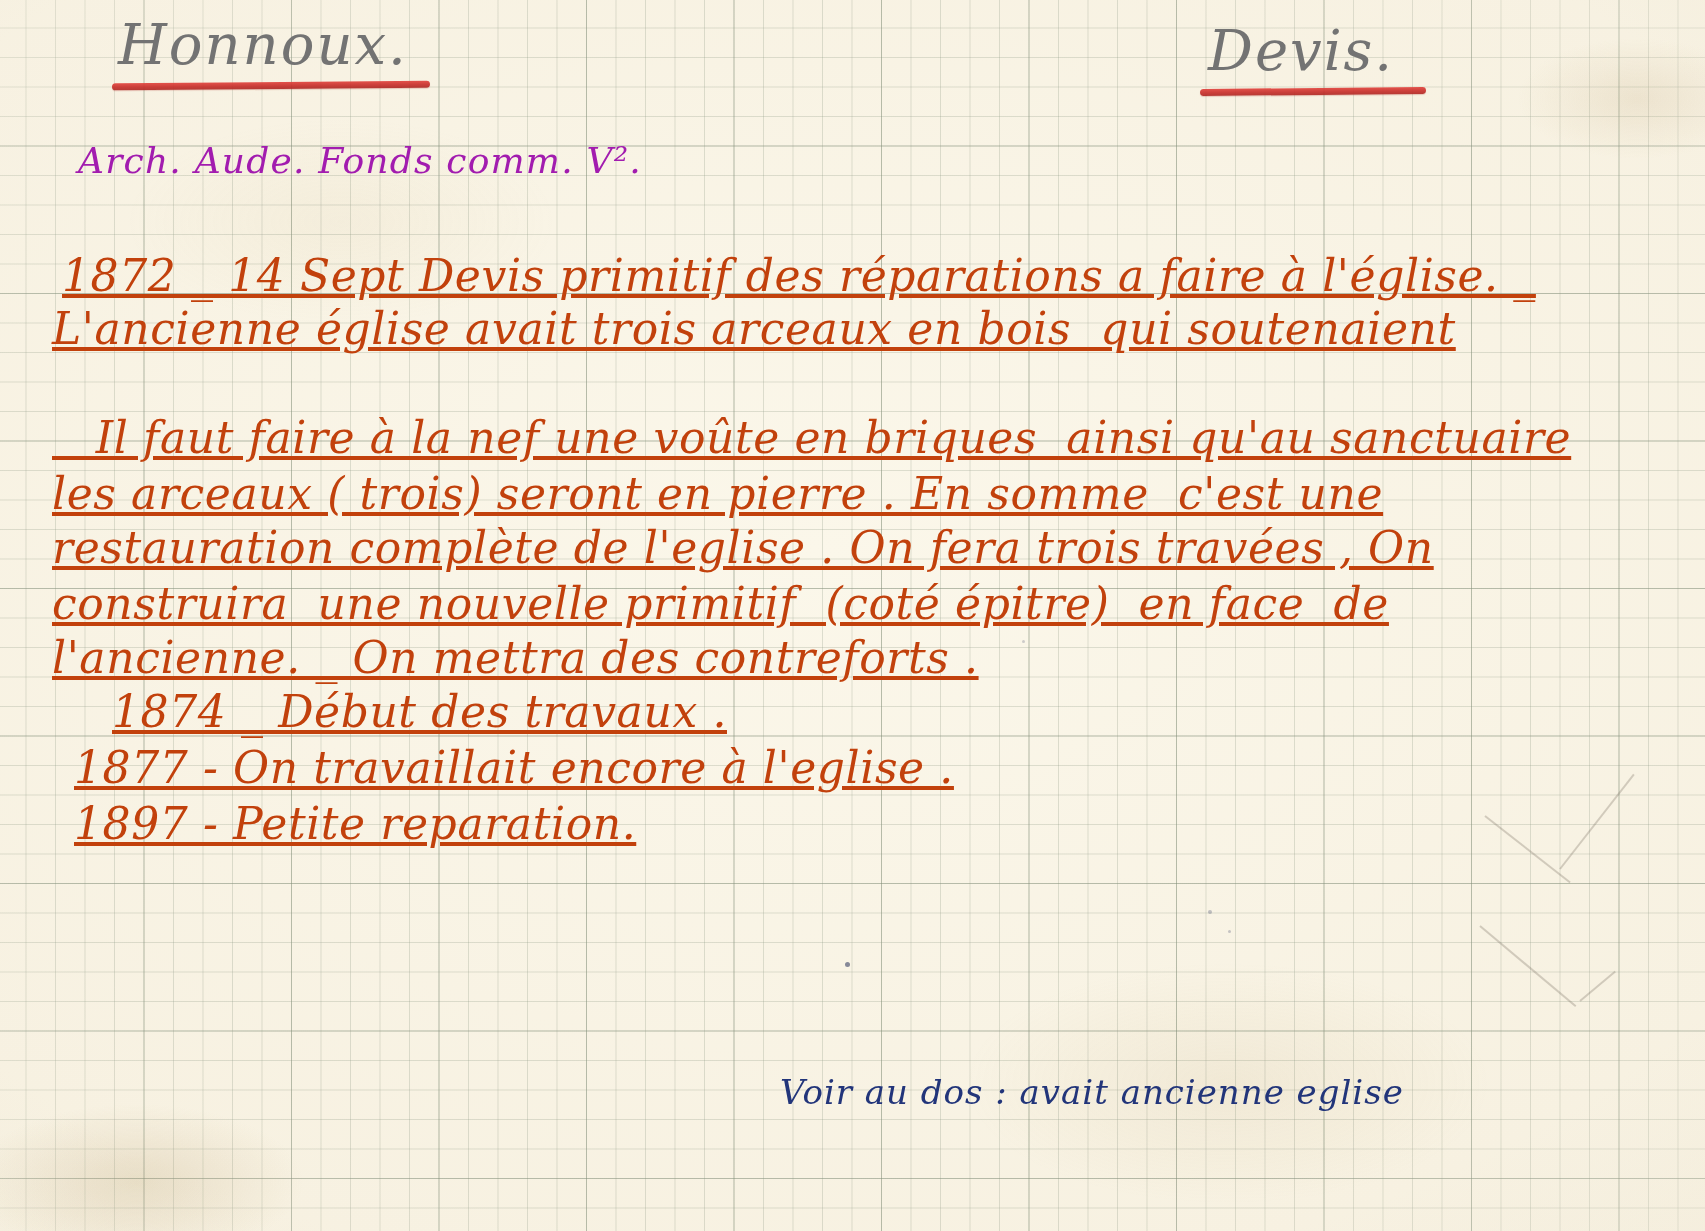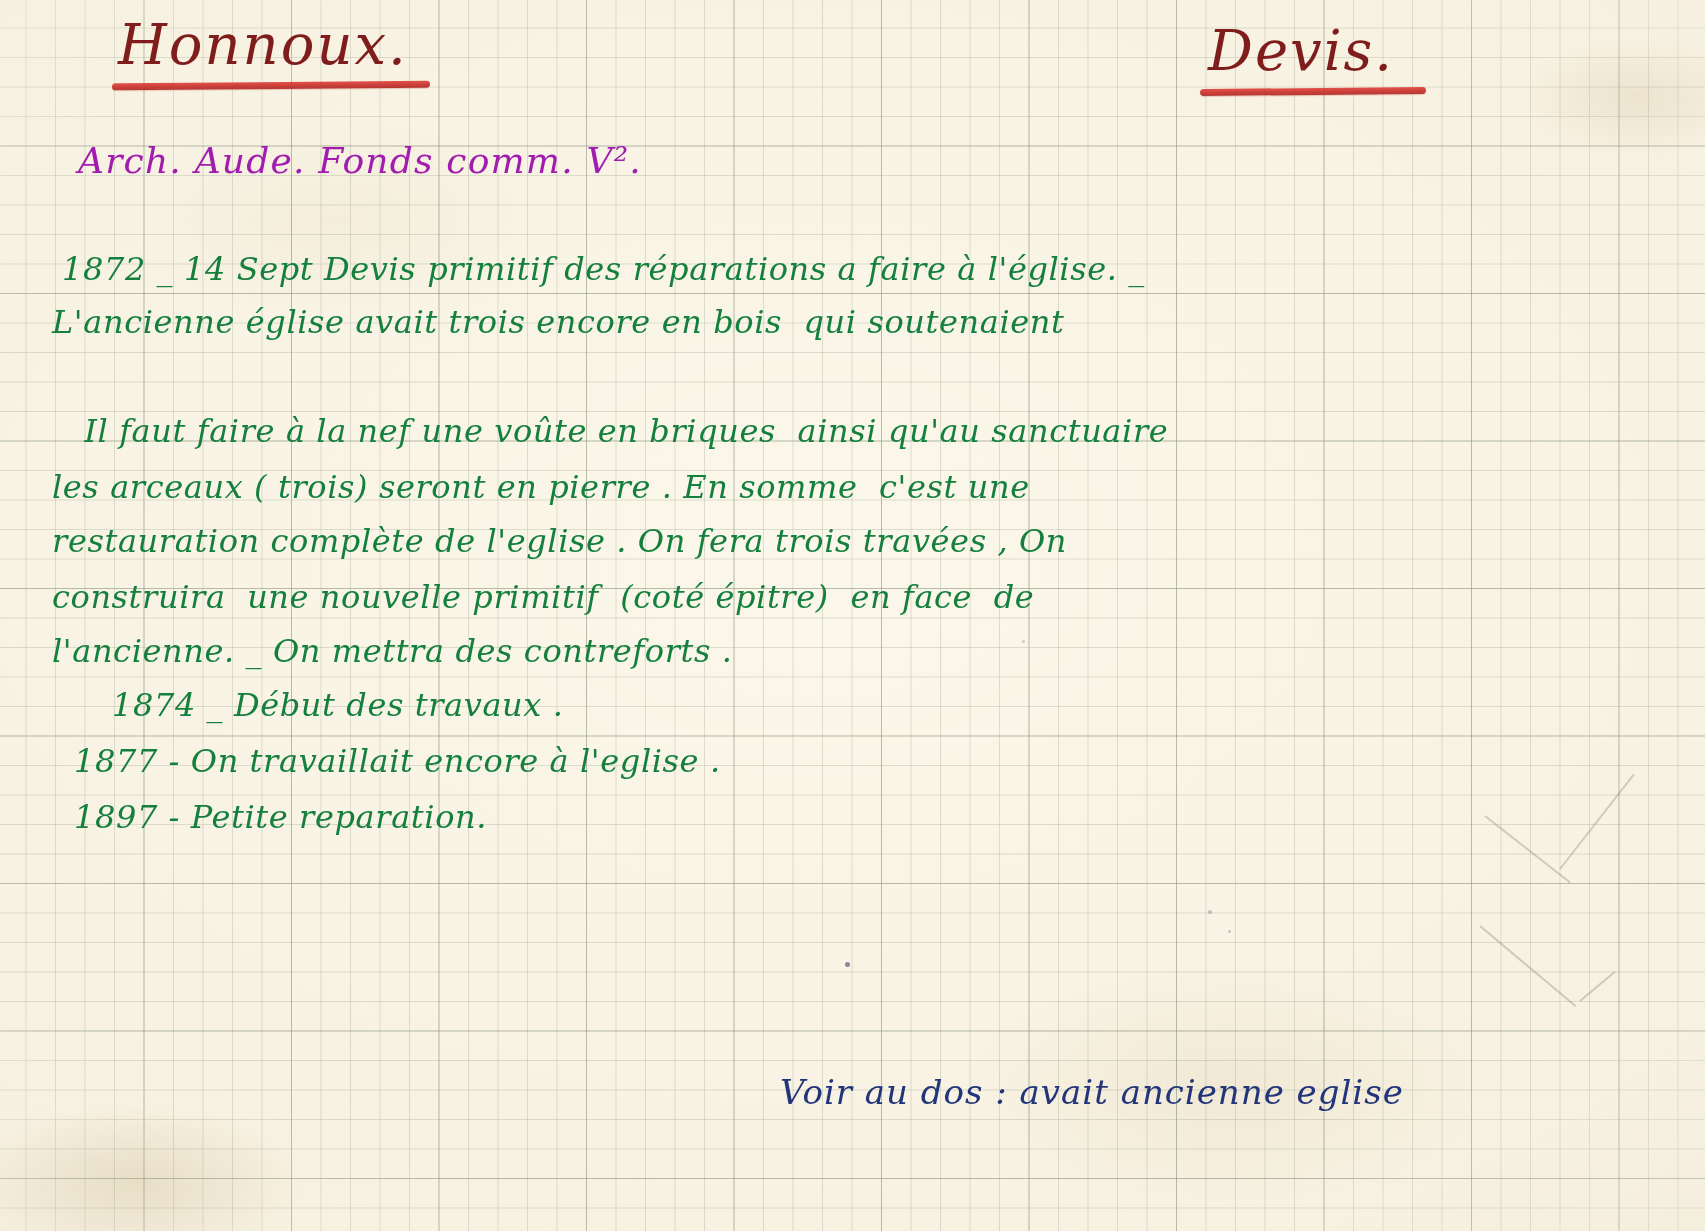--- a/index.html
+++ b/index.html
@@ -64,31 +64,32 @@
     position: absolute;
     color: #1c2b63;
     font-family: "DejaVu Serif", serif;
     font-style: italic;
     white-space: pre;
     letter-spacing: 0.5px;
   }
   .hw-title {
     font-size: 56px;
     letter-spacing: 2px;
-    color: #7f1d1d;
+    color: #737373;
   }
   .hw-sub {
     font-size: 36px;
     color: #a21caf;
     letter-spacing: 1.2px;
   }
   .hw-body {
-    font-size: 32px;
-    color: #15803d;
+    font-size: 44px;
+    color: #c2410c;
     letter-spacing: 0.6px;
+    text-decoration: underline;
   }
   .hw-foot {
     font-size: 34px;
     color: #22357a;
     letter-spacing: 1px;
   }
 
   
   .red-rule {
     position: absolute;
@@ -127,21 +128,21 @@
 
   <div class="hw hw-title" style="left:118px; top:12px;">Honnoux.</div>
   <div class="red-rule" style="left:112px; top:82px; width:318px;"></div>
 
   <div class="hw hw-title" style="left:1208px; top:18px;">Devis.</div>
   <div class="red-rule" style="left:1200px; top:88px; width:226px;"></div>
 
   <div class="hw hw-sub" style="left:78px; top:140px;">Arch. Aude. Fonds comm. V².</div>
 
   <div class="hw hw-body" style="left:62px; top:250px;">1872 _ 14 Sept Devis primitif des réparations a faire à l'église. _</div>
-  <div class="hw hw-body" style="left:52px; top:303px;">L'ancienne église avait trois encore en bois  qui soutenaient</div>
+  <div class="hw hw-body" style="left:52px; top:303px;">L'ancienne église avait trois arceaux en bois  qui soutenaient</div>
   <div class="hw hw-body" style="left:52px; top:468px;">les arceaux ( trois) seront en pierre . En somme  c'est une</div>
   <div class="hw hw-body" style="left:52px; top:412px;">   Il faut faire à la nef une voûte en briques  ainsi qu'au sanctuaire</div>
   <div class="hw hw-body" style="left:52px; top:522px;">restauration complète de l'eglise . On fera trois travées , On</div>
   <div class="hw hw-body" style="left:52px; top:578px;">construira  une nouvelle primitif  (coté épitre)  en face  de</div>
   <div class="hw hw-body" style="left:52px; top:632px;">l'ancienne. _ On mettra des contreforts .</div>
   <div class="hw hw-body" style="left:68px; top:686px;margin-left:44px;">1874 _ Début des travaux .</div>
   <div class="hw hw-body" style="left:74px; top:742px;">1877 - On travaillait encore à l'eglise .</div>
   <div class="hw hw-body" style="left:74px; top:798px;">1897 - Petite reparation.</div>
 
   <div class="hw hw-foot" style="left:780px; top:1072px;">Voir au dos : avait ancienne eglise</div>

